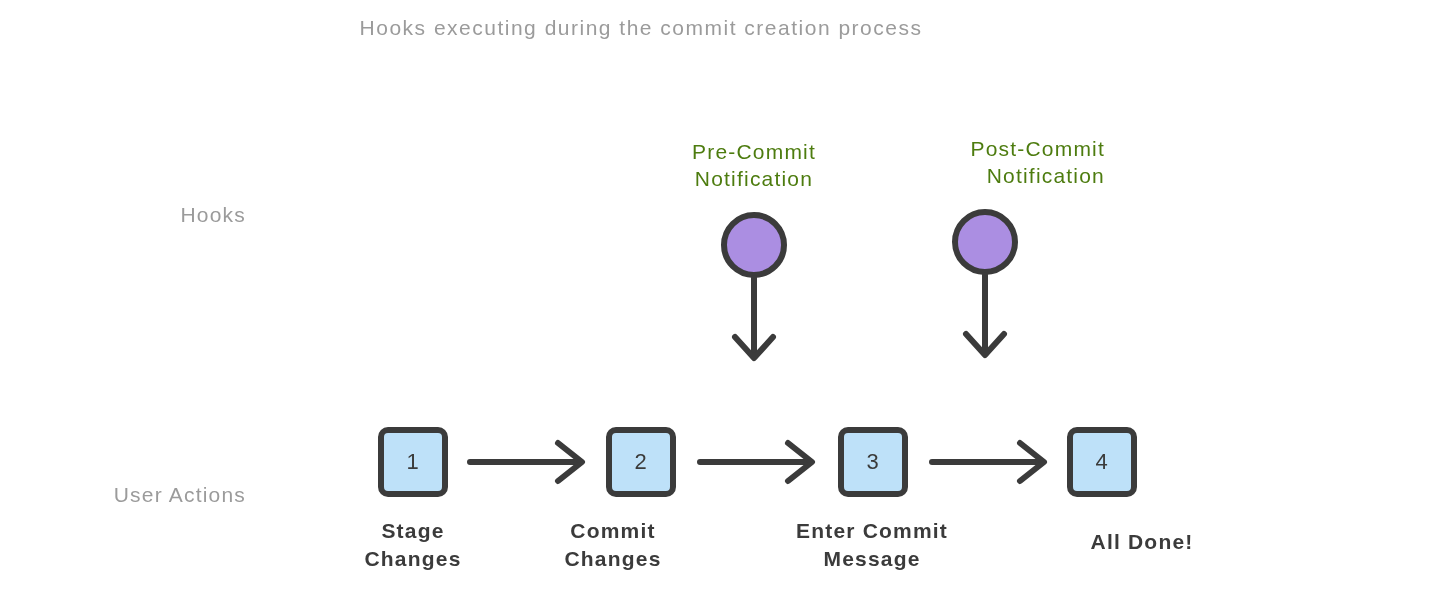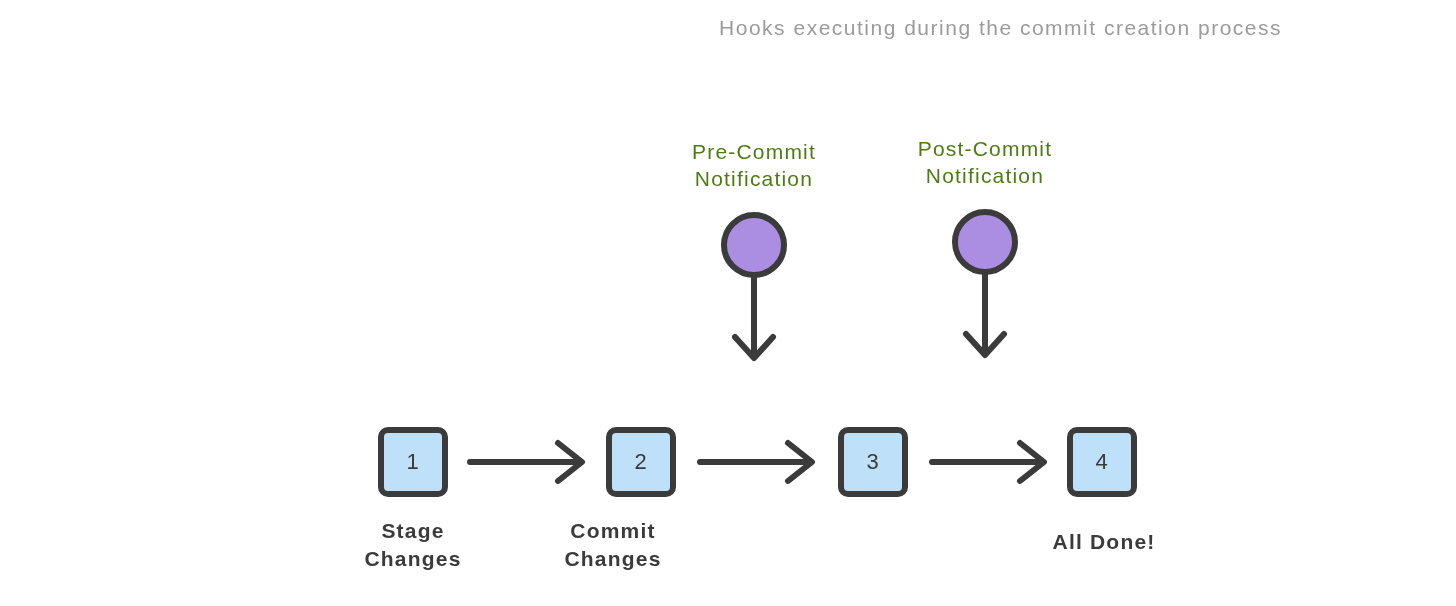--- a/index.html
+++ b/index.html
@@ -7,21 +7,21 @@
     position: relative;
     width: 1456px;
     height: 606px;
     background: #ffffff;
     font-family: "Liberation Sans", sans-serif;
     overflow: hidden;
   }
   .abs { position: absolute; }
   .title {
     left: 0; top: 16px; width: 1282px;
-    text-align: right;
+    text-align: center;
     font-size: 21px;
     letter-spacing: 1.5px;
     color: #9b9b9b;
   }
   .lane-label {
     left: 0; width: 246px;
     text-align: right;
     font-size: 21px;
     letter-spacing: 1.2px;
     color: #9b9b9b;
@@ -31,21 +31,21 @@
   .hook-label {
     width: 240px;
     text-align: center;
     font-size: 21px;
     line-height: 27px;
     letter-spacing: 1.2px;
     color: #4d7c0f;
     white-space: pre-line;
   }
   .hook-label-pre  { left: 634px; top: 138px; }
-  .hook-label-post { left: 865px; top: 135px; }
+  .hook-label-post { left: 865px; top: 135px; text-align: right; }
   .shapes {
     left: 0; top: 0;
     width: 1456px; height: 606px;
     pointer-events: none;
   }
   .step-box {
     top: 427px;
     width: 58px; height: 58px;
     background: #bee1f9;
     border: 6px solid #3b3b3b;
@@ -66,33 +66,35 @@
     font-size: 21px;
     line-height: 28px;
     letter-spacing: 1.2px;
     color: #3b3b3b;
     white-space: pre-line;
     font-weight: bold;
   }
   .step-label-1 { left: 303px; }
   .step-label-2 { left: 503px; }
   .step-label-3 { left: 762px; }
-  .step-label-4 { left: 994px; top: 528px; }
+  .step-label-4 { left: 1032px; top: 528px; }
   .box-1 { left: 378px; }
   .box-2 { left: 606px; }
   .box-3 { left: 838px; }
   .box-4 { left: 1067px; }
 </style>
 </head>
 <body>
 
 <div class="canvas">
 
   <div class="abs title">Hooks executing during the commit creation process</div>
 
+  <div class="abs lane-label lane-hooks">Hooks</div>
+  <div class="abs lane-label lane-actions">User Actions</div>
 
   <div class="abs hook-label hook-label-pre">Pre-Commit
 Notification</div>
   <div class="abs hook-label hook-label-post">Post-Commit
 Notification</div>
 
   <svg class="abs shapes" width="1456" height="606" viewBox="0 0 1456 606" xmlns="http://www.w3.org/2000/svg">
     <g stroke="#3b3b3b" stroke-width="6" fill="none" stroke-linecap="round" stroke-linejoin="round">
 
       <g>
@@ -135,15 +137,17 @@
     <span class="step-number">3</span>
   </div>
   <div class="abs step-box box-4">
     <span class="step-number">4</span>
   </div>
 
   <div class="abs step-label step-label-1">Stage
 Changes</div>
   <div class="abs step-label step-label-2">Commit
 Changes</div>
+  <div class="abs step-label step-label-3">Enter Commit
+Message</div>
   <div class="abs step-label step-label-4">All Done!</div>
 
 </div>
 
 </body></html>

